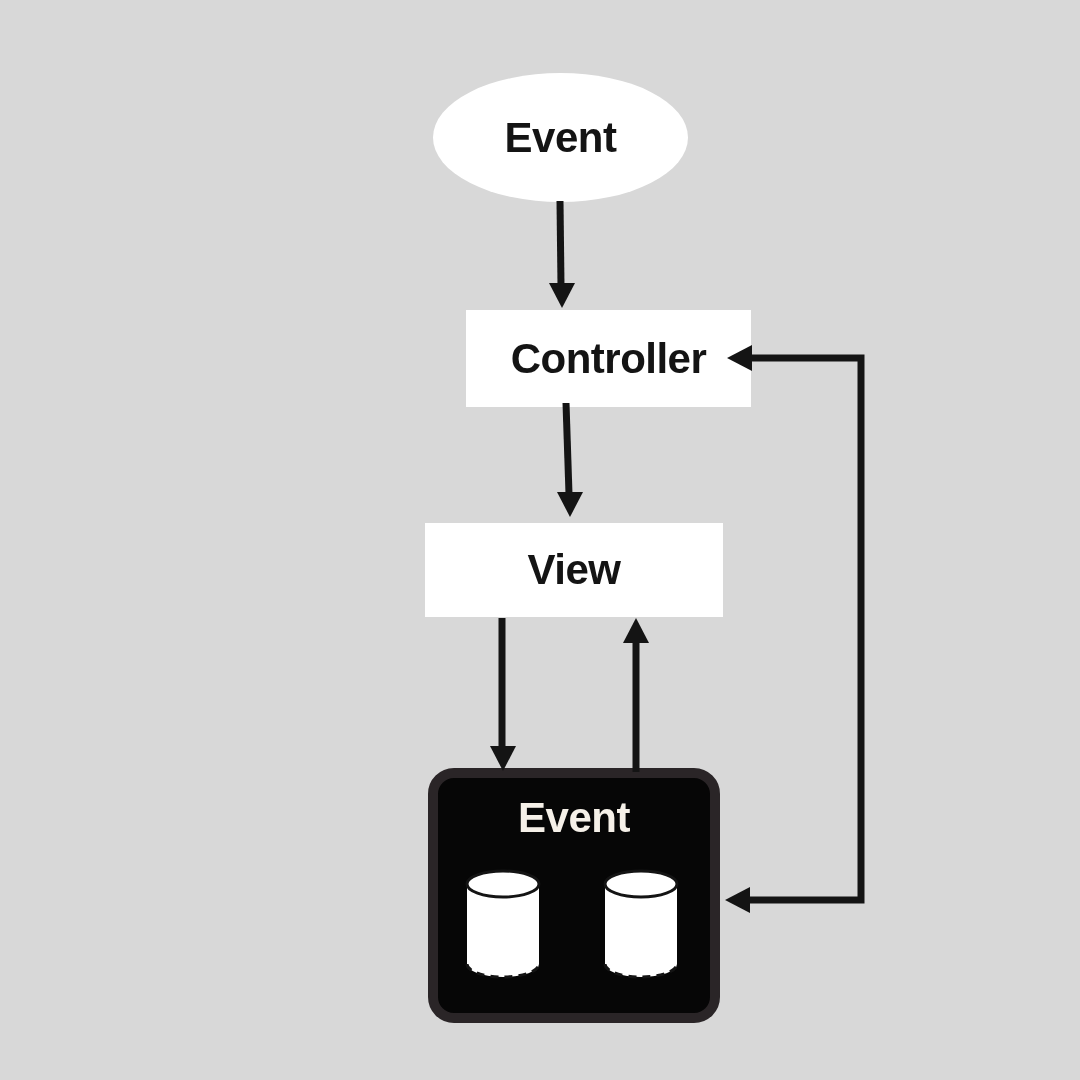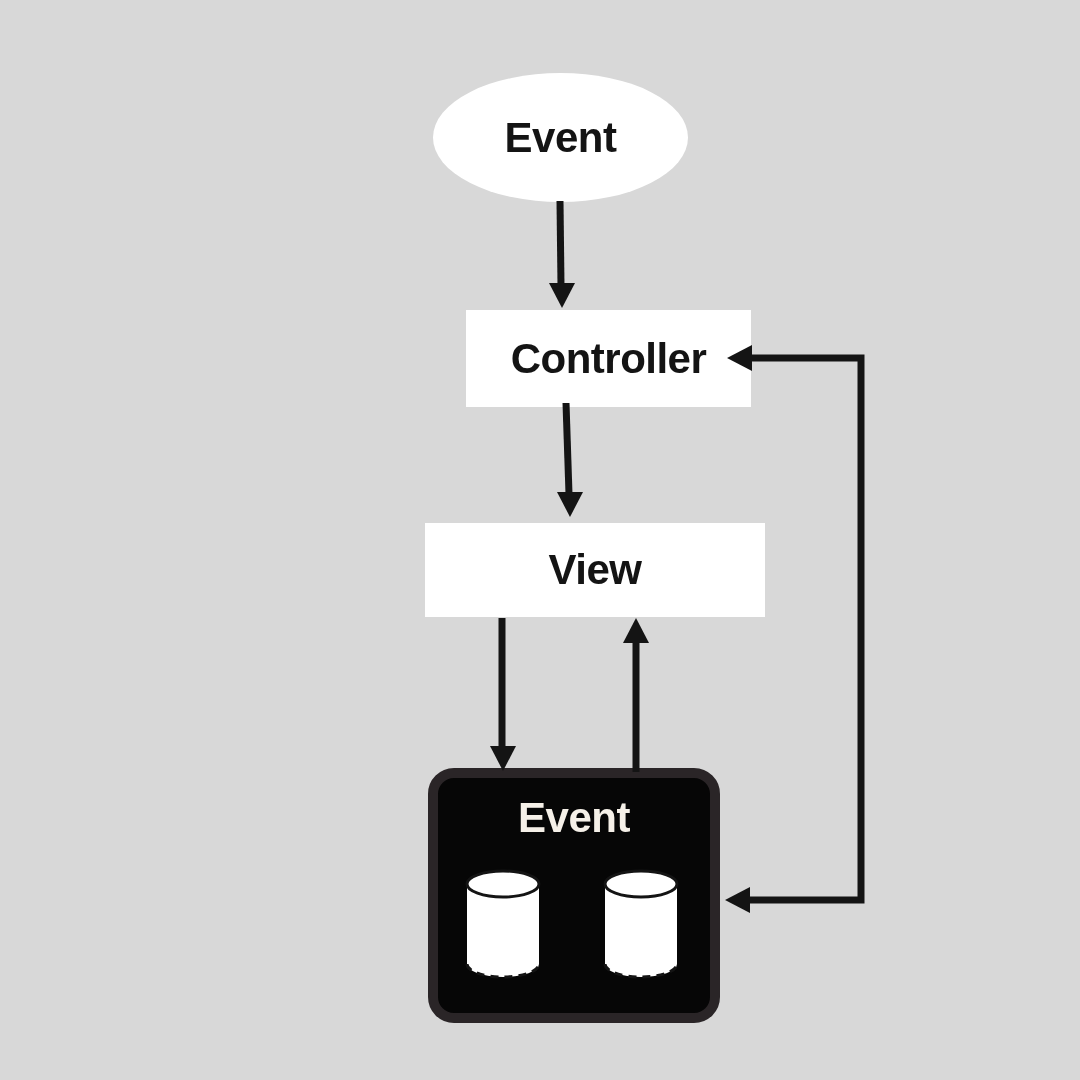--- a/index.html
+++ b/index.html
@@ -37,21 +37,21 @@
     top: 310px;
     width: 285px;
     height: 97px;
     background: #ffffff;
     font-size: 42px;
     margin-left: 41px;
   }
   .node-view {
     left: 425px;
     top: 523px;
-    width: 340px;
+    width: 298px;
     height: 94px;
     background: #ffffff;
     font-size: 42px;
   }
   .node-model {
     left: 428px;
     top: 768px;
     width: 292px;
     height: 255px;
     box-sizing: border-box;

